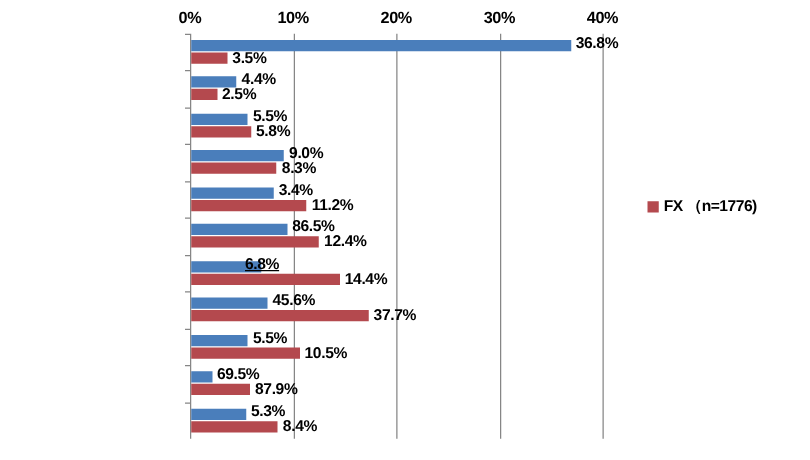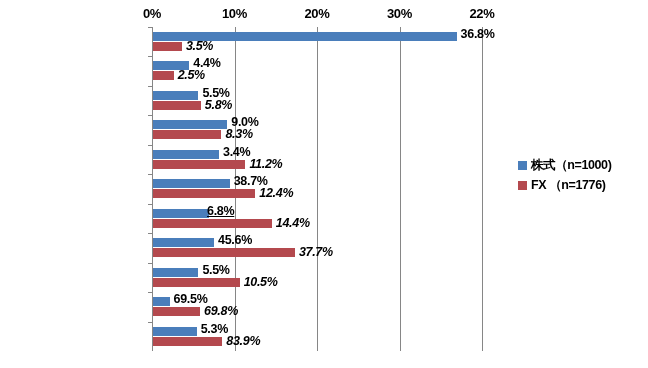--- a/index.html
+++ b/index.html
@@ -81,21 +81,21 @@
   .bar-red-pos  { top: 15px; }
 
   .val {
     position: absolute;
     font-size: 12.5px;
     font-weight: bold;
     white-space: nowrap;
     letter-spacing: -0.3px;
   }
   .val-blue { top: 0px; }
-  .val-red  { top: 12px; font-style: italic; }
+  .val-red  { top: 12px; }
 
   
   #legend {
     position: absolute;
     left: 518px;
     top: 155px;
     width: 130px;
   }
   .legend-row {
     display: flex;
@@ -120,21 +120,21 @@
 </head>
 <body>
 
 <div id="chart-root">
 
   <div id="xticks">
       <div class="xtick" style="left: 152px;">0%</div>
       <div class="xtick" style="left: 234.5px;">10%</div>
       <div class="xtick" style="left: 317px;">20%</div>
       <div class="xtick" style="left: 399.5px; text-align: right;">30%</div>
-      <div class="xtick" style="left: 482px;">22%</div>
+      <div class="xtick" style="left: 482px;">40%</div>
     </div>
 
   <div id="plot-area">
     <div class="axis-line"></div>
     <div id="gridlines">
         <div class="gridline" style="left: 82.5px;"></div>
         <div class="gridline" style="left: 165px;"></div>
         <div class="gridline" style="left: 247.5px;"></div>
         <div class="gridline" style="left: 330px;"></div>
       </div>
@@ -177,61 +177,57 @@
           <div class="val val-red" style="left: 73.475px;">8.3%</div>
         </div>
         <div class="cat-row" style="top: 117.818px; height: 29.4545px;">
           <div class="bar blue bar-blue-pos" style="width: 66px; background: rgb(74, 126, 187);"></div>
           <div class="val val-blue" style="left: 71px;">3.4%</div>
           <div class="bar red bar-red-pos" style="width: 92.4px; background: rgb(180, 73, 78);"></div>
           <div class="val val-red" style="left: 97.4px;">11.2%</div>
         </div>
         <div class="cat-row" style="top: 147.273px; height: 29.4545px;">
           <div class="bar blue bar-blue-pos" style="width: 76.725px; background: rgb(74, 126, 187);"></div>
-          <div class="val val-blue" style="left: 81.725px;">38.7%</div>
+          <div class="val val-blue" style="left: 81.725px;">86.5%</div>
           <div class="bar red bar-red-pos" style="width: 102.3px; background: rgb(180, 73, 78);"></div>
           <div class="val val-red" style="left: 107.3px;">12.4%</div>
         </div>
         <div class="cat-row" style="top: 176.727px; height: 29.4545px;">
           <div class="bar blue bar-blue-pos" style="width: 56.1px; background: rgb(74, 126, 187);"></div>
-          <div class="val val-blue" style="left: 55px; text-decoration: underline;">6.8%</div>
+          <div class="val val-blue" style="left: 44px; text-decoration: underline;">6.8%</div>
           <div class="bar red bar-red-pos" style="width: 118.8px; background: rgb(180, 73, 78);"></div>
           <div class="val val-red" style="left: 123.8px;">14.4%</div>
         </div>
         <div class="cat-row" style="top: 206.182px; height: 29.4545px;">
           <div class="bar blue bar-blue-pos" style="width: 61.05px; background: rgb(74, 126, 187);"></div>
           <div class="val val-blue" style="left: 66.05px;">45.6%</div>
           <div class="bar red bar-red-pos" style="width: 141.9px; background: rgb(180, 73, 78);"></div>
           <div class="val val-red" style="left: 146.9px;">37.7%</div>
         </div>
         <div class="cat-row" style="top: 235.636px; height: 29.4545px;">
           <div class="bar blue bar-blue-pos" style="width: 45.375px; background: rgb(74, 126, 187);"></div>
           <div class="val val-blue" style="left: 50.375px;">5.5%</div>
           <div class="bar red bar-red-pos" style="width: 86.625px; background: rgb(180, 73, 78);"></div>
           <div class="val val-red" style="left: 91.625px;">10.5%</div>
         </div>
         <div class="cat-row" style="top: 265.091px; height: 29.4545px;">
           <div class="bar blue bar-blue-pos" style="width: 16.5px; background: rgb(74, 126, 187);"></div>
           <div class="val val-blue" style="left: 21.5px;">69.5%</div>
           <div class="bar red bar-red-pos" style="width: 47.025px; background: rgb(180, 73, 78);"></div>
-          <div class="val val-red" style="left: 52.025px;">69.8%</div>
+          <div class="val val-red" style="left: 52.025px;">87.9%</div>
         </div>
         <div class="cat-row" style="top: 294.545px; height: 29.4545px;">
           <div class="bar blue bar-blue-pos" style="width: 43.725px; background: rgb(74, 126, 187);"></div>
           <div class="val val-blue" style="left: 48.725px;">5.3%</div>
           <div class="bar red bar-red-pos" style="width: 69.3px; background: rgb(180, 73, 78);"></div>
-          <div class="val val-red" style="left: 74.3px;">83.9%</div>
+          <div class="val val-red" style="left: 74.3px;">8.4%</div>
         </div>
       </div>
   </div>
 
   <div id="legend">
-      <div class="legend-row">
-        <span class="legend-swatch blue" style="background: rgb(74, 126, 187);"></span>
-        <span class="legend-label">株式（n=1000)</span>
-      </div>
       <div class="legend-row">
         <span class="legend-swatch red" style="background: rgb(180, 73, 78);"></span>
         <span class="legend-label">FX （n=1776)</span>
       </div>
     </div>
 
 </div>
 
 </body></html>

